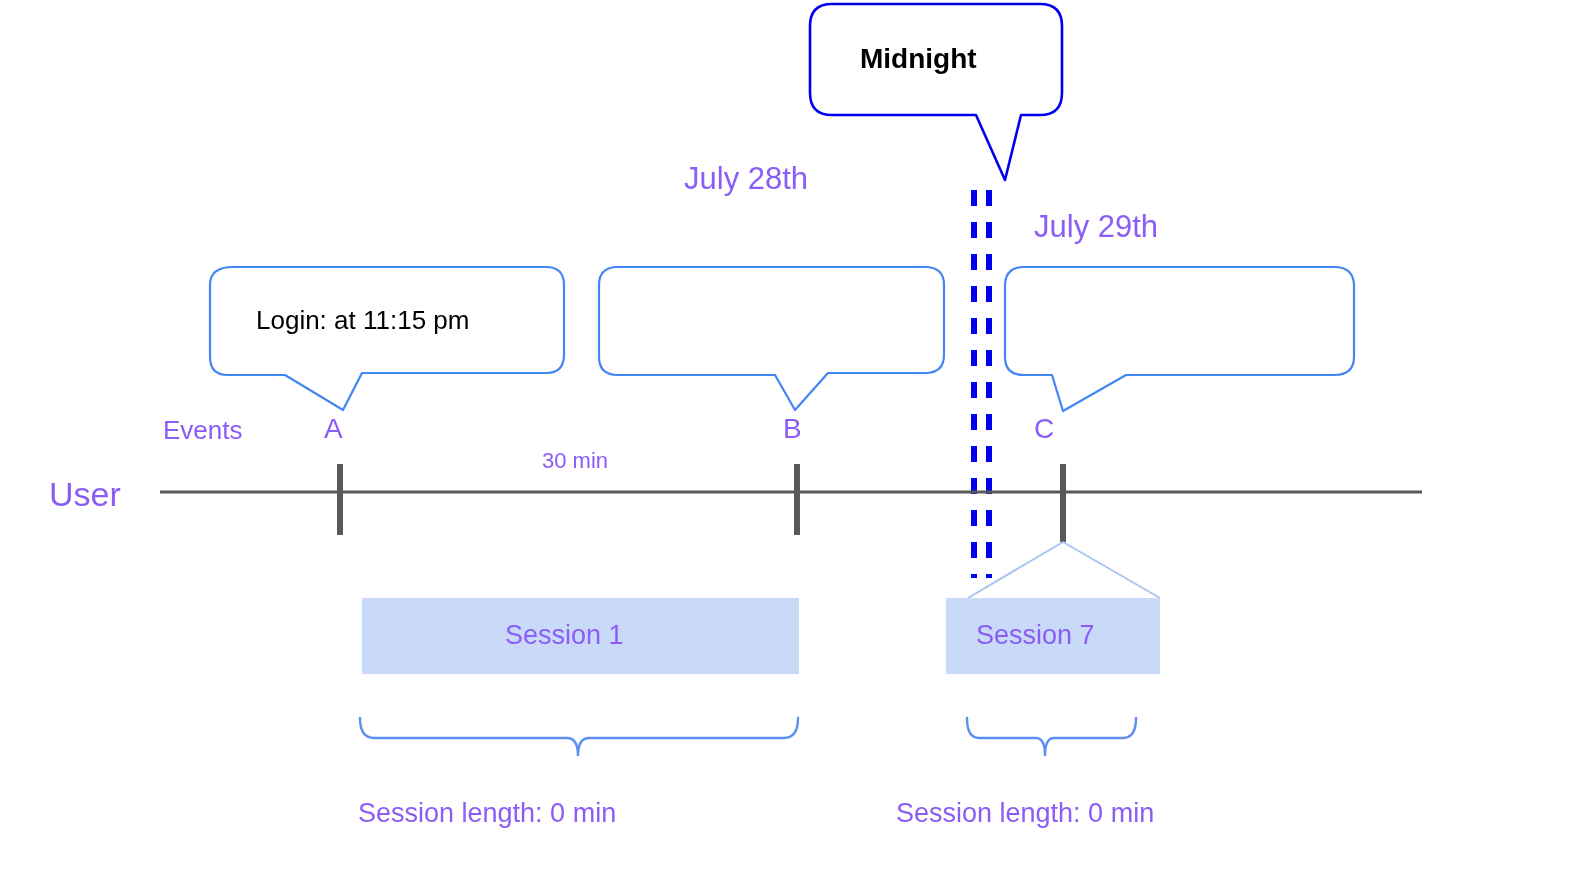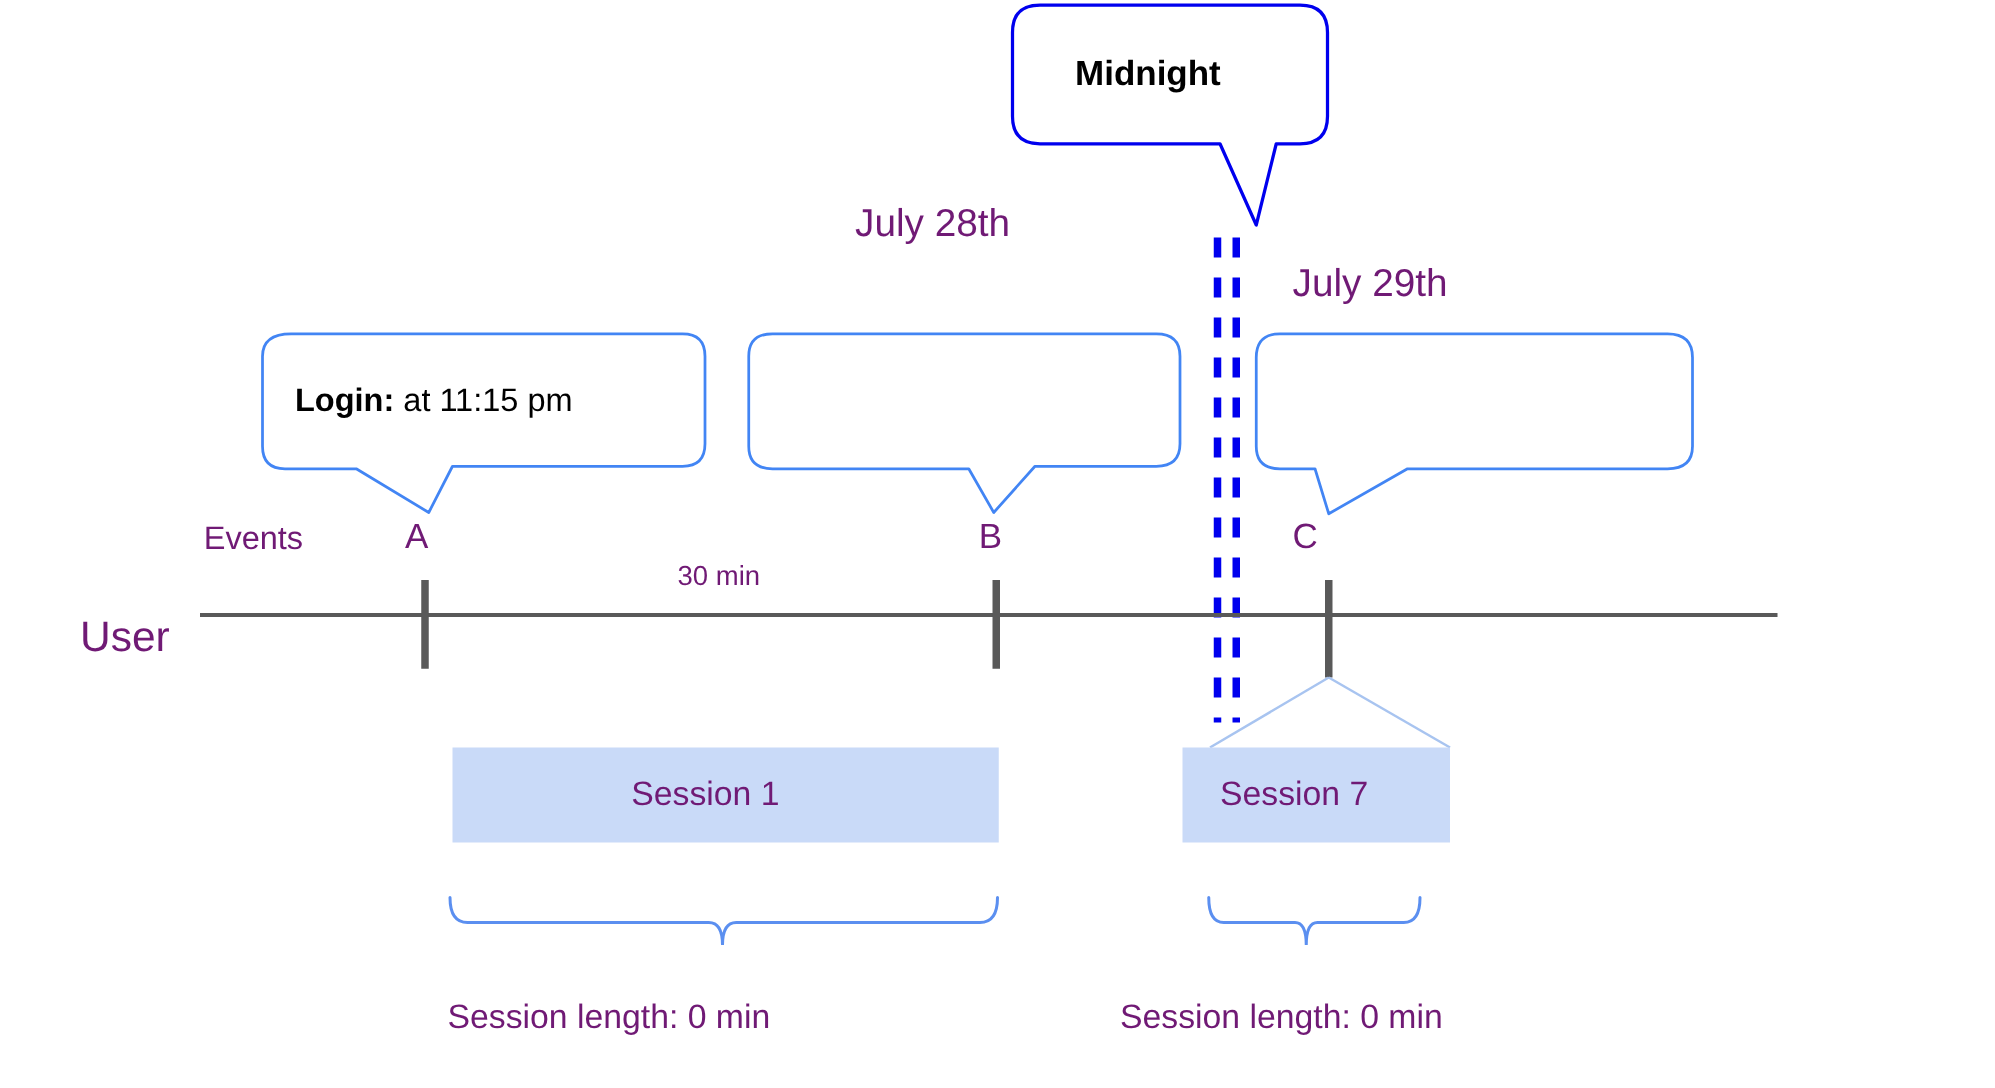--- a/index.html
+++ b/index.html
@@ -17,30 +17,30 @@
   }
   svg.layer {
     position: absolute;
     top: 0;
     left: 0;
     width: 1596px;
     height: 870px;
   }
   .lbl {
     position: absolute;
-    color: #701a75;
+    color: #8b5cf6;
     white-space: nowrap;
   }
   .callout-text {
     position: absolute;
     white-space: nowrap;
     color: #000000;
     font-size: 26px;
   }
-  .callout-text b { font-weight: bold; }
+  .callout-text b { font-weight: normal; margin-left: 20px; }
   .big-axis-label { font-size: 34px; }
   .date-label { font-size: 31px; }
   .event-letter { font-size: 28px; }
   .events-label { font-size: 26px; margin-left: 35px; }
   .dur-label { font-size: 22px; }
   .session-label { font-size: 27px; }
   .session-len-label { font-size: 27px; }
   .midnight-text {
     position: absolute;
     font-size: 28px;
@@ -190,21 +190,21 @@
   <div class="lbl events-label" style="left:128px; top:415px;">Events</div>
 
   <div class="lbl event-letter" style="left:324px; top:413px;">A</div>
 
   <div class="lbl event-letter" style="left:783px; top:413px;">B</div>
 
   <div class="lbl event-letter" style="left:1034px; top:413px;">C</div>
 
   <div class="lbl dur-label" style="left:542px; top:448px;">30 min</div>
 
-  <div class="lbl big-axis-label" style="left:64px; top:475px;margin-top:16px;">User</div>
+  <div class="lbl big-axis-label" style="left:49px; top:475px;">User</div>
 
   <div class="lbl session-label" style="left:505px; top:620px;">Session 1</div>
 
   <div class="lbl session-label" style="left:976px; top:620px;">Session 7</div>
 
   <div class="lbl session-len-label" style="left:358px; top:798px;">Session length: 0 min</div>
 
   <div class="lbl session-len-label" style="left:896px; top:798px;">Session length: 0 min</div>
 
 </div>

